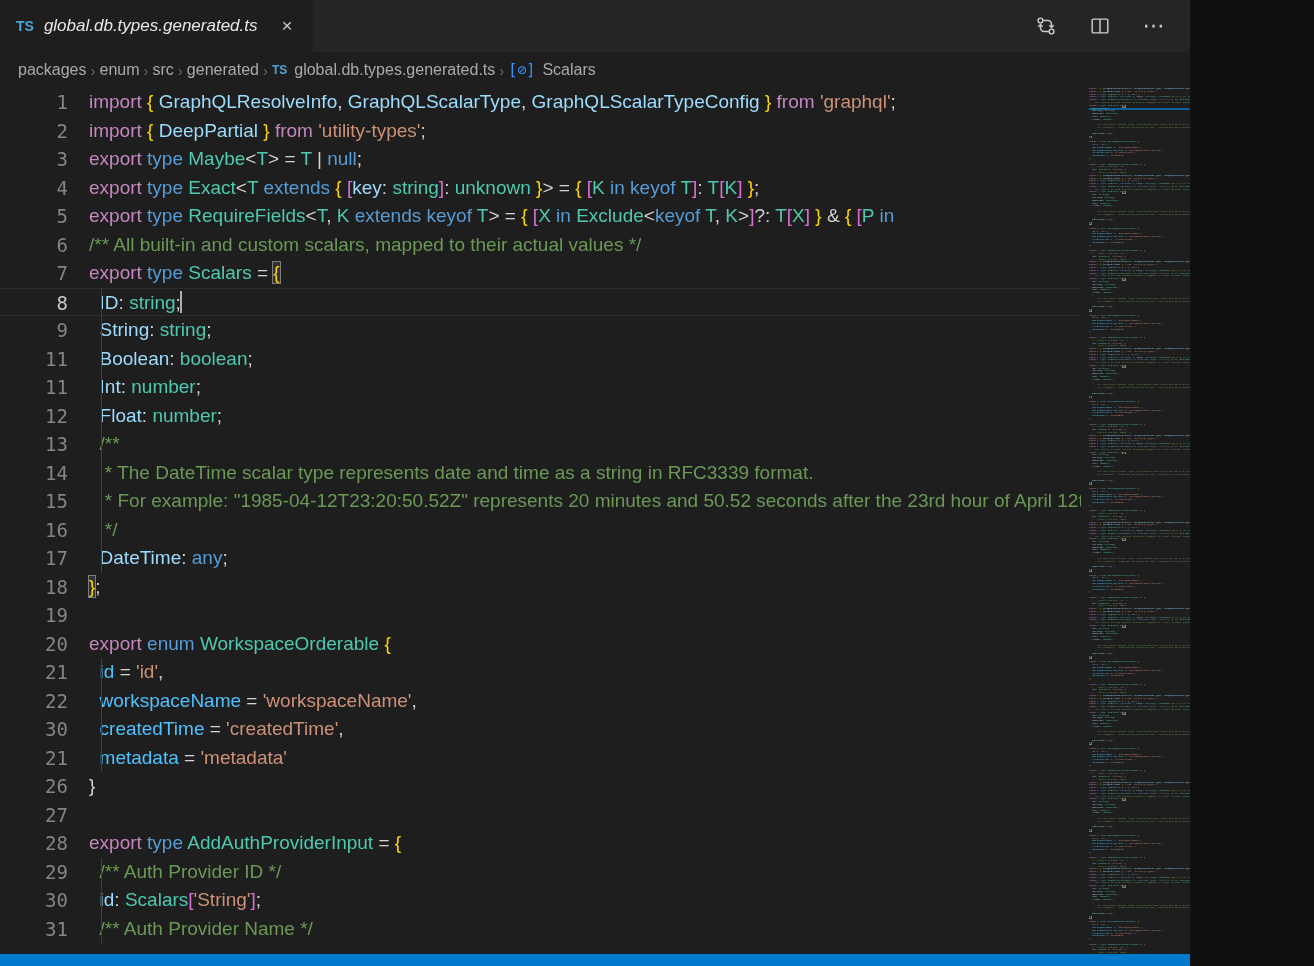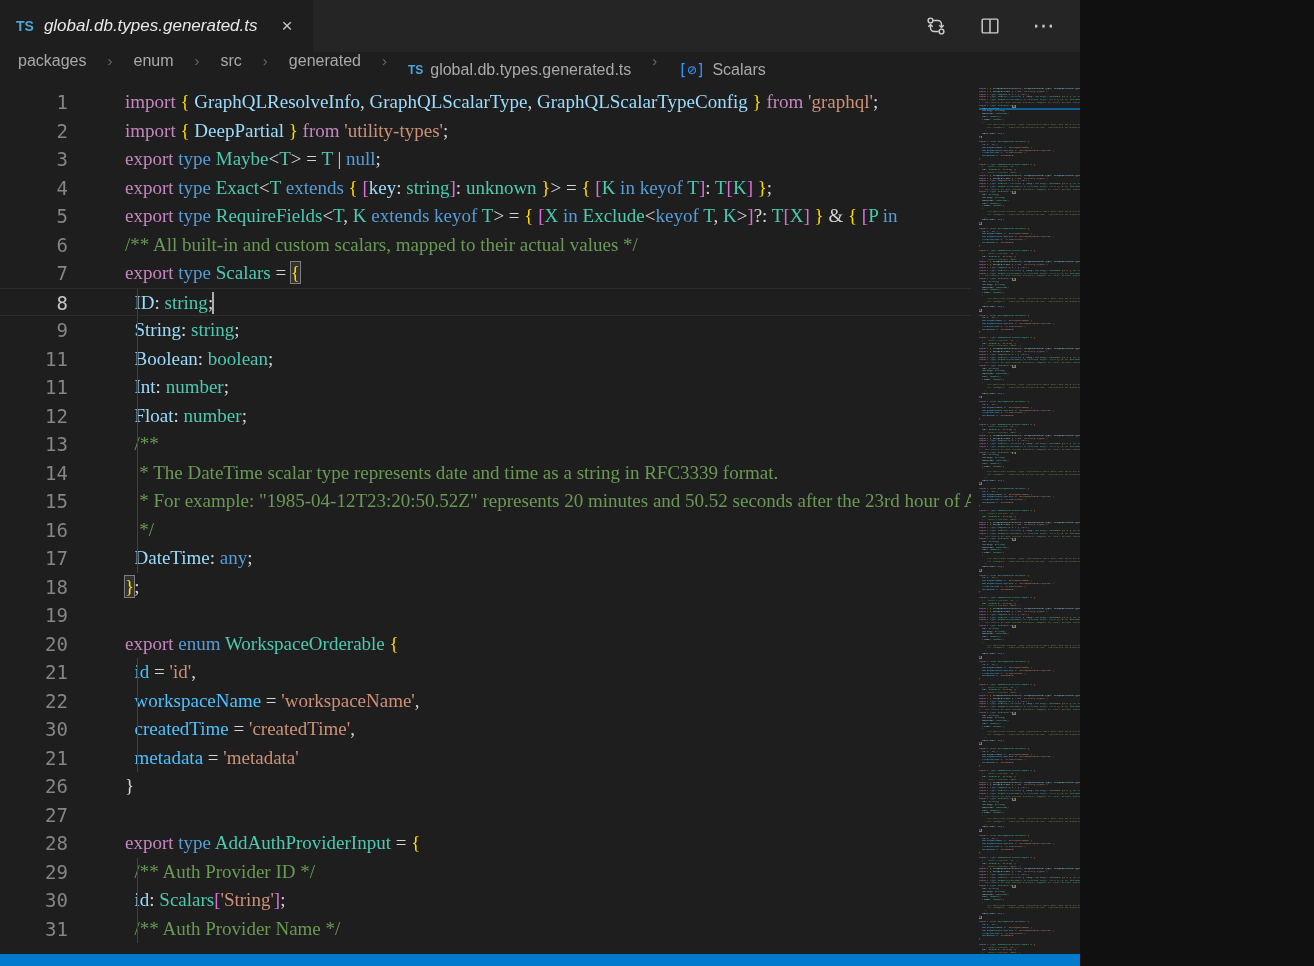--- a/index.html
+++ b/index.html
@@ -1,57 +1,57 @@
 <!DOCTYPE html>
 <html><head>
 <meta charset="utf-8">
 <style>
   * { margin:0; padding:0; box-sizing:border-box; }
   html,body { background:#101010; }
   .window {
-    width:1080px; height:966px; overflow:hidden; position:relative;
+    width:1190px; height:966px; overflow:hidden; position:relative;
     background:#1E1E1E; font-family:"Liberation Sans", sans-serif;
     display:flex; flex-direction:column;
   }
   
   .tabbar { height:52px; background:#252526; display:flex; align-items:stretch; flex:0 0 auto; }
   .tab {
     background:#1E1E1E; display:flex; align-items:center; gap:10px;
     padding:0 16px 0 16px; min-width:300px; cursor:pointer;
   }
   .ts-icon { color:#4DA4DA; font-weight:bold; font-size:14px; letter-spacing:0px; }
   .tab-label { color:#E7E7E7; font-style:italic; font-size:17px; white-space:nowrap; }
   .tab-close { color:#C5C5C5; font-size:19px; margin-left:10px; padding:2px 4px; border-radius:4px; }
   .tab-actions { margin-left:auto; display:flex; align-items:center; gap:26px; padding-right:22px; }
   .action-btn { color:#CCCCCC; display:flex; align-items:center; justify-content:center; width:28px; height:28px; }
   .action-btn svg { display:block; }
   .ellipsis { font-size:22px; color:#CCCCCC; letter-spacing:1px; line-height:10px; }
   
   .breadcrumbs {
-    height:36px; display:flex; gap:21px;
+    height:36px; display:flex; align-items:center; gap:4px;
     padding-left:18px; font-size:16px; color:#A9A9A9; flex:0 0 auto; white-space:nowrap;
   }
   .crumb { cursor:pointer; }
   .crumb-sep { color:#6A6A6A; font-size:15px; }
   .crumb-file { display:flex; align-items:center; gap:7px; }
   .crumb-ts { color:#4DA4DA; font-weight:bold; font-size:12px; }
   .sym-icon { color:#3794FF; font-size:15px; font-family:"DejaVu Sans Mono", monospace; }
   
   .editor { flex:1 1 auto; display:flex; overflow:hidden; position:relative; }
   .code-area { flex:1 1 auto; overflow:hidden; padding-top:0; }
   .line { display:flex; height:28.5px; line-height:28.5px; position:relative; }
   .line.cur { border-top:1px solid #2d2d2d; border-bottom:1px solid #2d2d2d; }
   .num {
     width:68px; flex:0 0 68px; text-align:right; color:#858585;
     font-family:"DejaVu Sans Mono", monospace; font-size:19px; user-select:none;
   }
   .line.cur .num { color:#C6C6C6; }
   .text {
-    margin-left:57px; white-space:pre; position:relative;
-    font-family:Liberation Serif, serif; font-size:19px; color:#D4D4D4;
+    margin-left:21px; white-space:pre; position:relative;
+    font-family:Liberation Sans, sans-serif; font-size:19px; color:#D4D4D4;
   }
   .guide { position:absolute; left:12px; top:0; bottom:0; width:1px; background:#404040; }
   .cursor { display:inline-block; width:2px; height:22px; background:#AEAFAD; vertical-align:middle; margin-left:-1px; position:relative; top:-1px; }
   .t-kp { color:#C586C0; } .t-kb { color:#569CD6; } .t-ty { color:#4EC9B0; }
   .t-va { color:#9CDCFE; } .t-en { color:#4FC1FF; } .t-st { color:#CE9178; }
   .t-co { color:#6A9955; } .t-pu { color:#D4D4D4; } .t-tx { color:#D4D4D4; }
   .t-b1 { color:#FFD700; } .t-b2 { color:#DA70D6; }
   .t-b1m { color:#FFD700; outline:1px solid #7e7e7e; background:rgba(110,110,110,.25); }
   
   .minimap {

